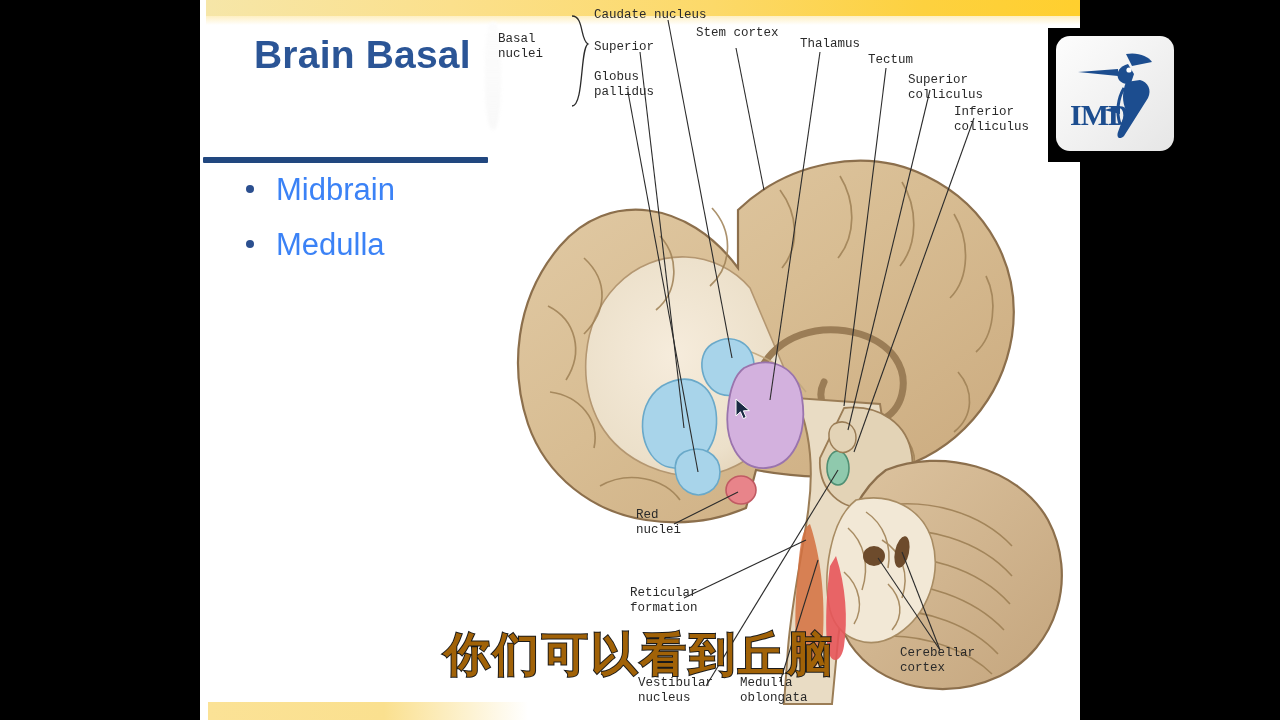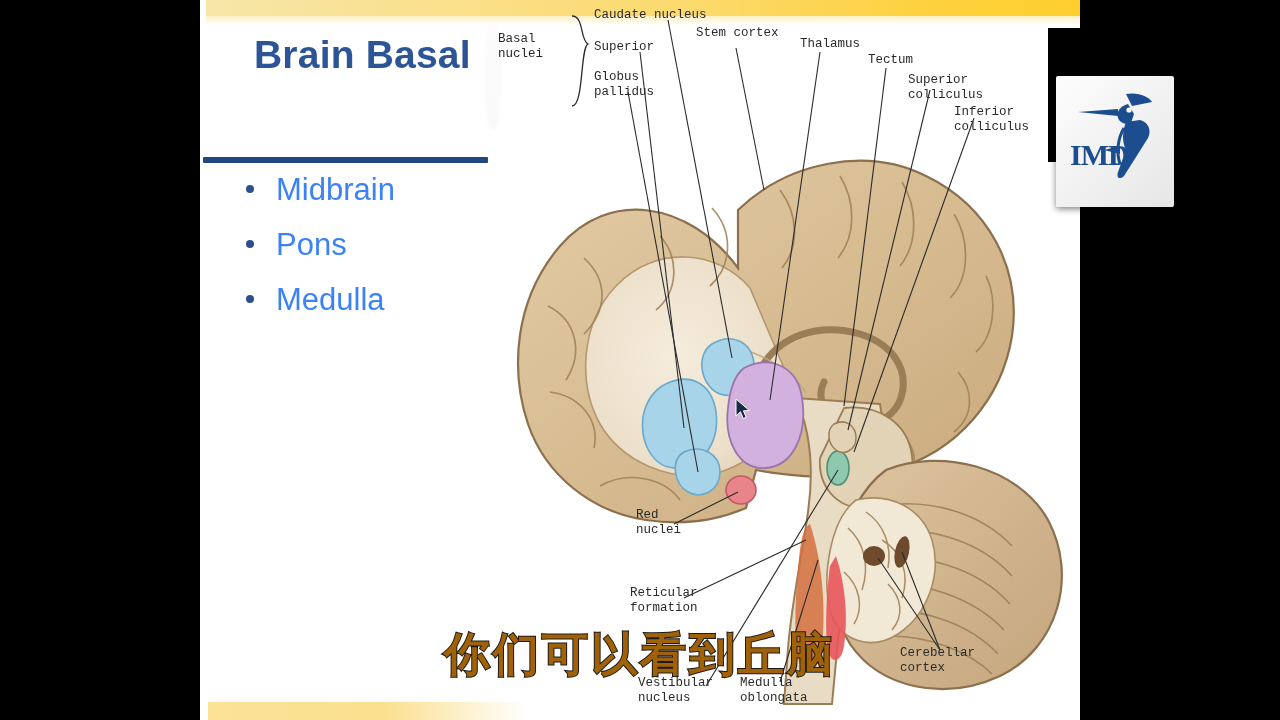--- a/index.html
+++ b/index.html
@@ -66,23 +66,23 @@
     background:linear-gradient(180deg,rgba(252,252,252,.95),rgba(246,246,246,.7));
     border-radius:40% 40% 45% 45%;filter:blur(1.6px);
   }
 
   
   #logo{
     position:absolute;left:1048px;top:28px;width:134px;height:134px;
     background:radial-gradient(circle at 50% 45%, #000 0%, #000 52%, #000 100%);
   }
   #logo .plate{
-    position:absolute;left:8px;top:8px;width:118px;height:131px;
+    position:absolute;left:8px;top:8px;width:118px;height:115px;
     background:linear-gradient(135deg,#fdfdfd 0%,#f3f3f3 45%,#e6e6e6 100%);
-    border-radius:2px;box-shadow:0 2px 6px rgba(0,0,0,.5);margin-top:40px;
+    border-radius:14px;box-shadow:0 2px 6px rgba(0,0,0,.5);
   }
   #logo .imd{
     position:absolute;left:14px;top:62px;
     font-family:"Liberation Serif",serif;font-weight:bold;font-size:30px;
     color:#1c4d8f;letter-spacing:-1px;
   }
 
   
   #caption{
     position:absolute;left:0;top:624px;width:1280px;text-align:center;
@@ -107,24 +107,20 @@
     <div class="band-top-fade"></div>
     <div class="band-bottom"></div>
 
     <div class="title">Brain Basal</div>
     <div class="rule"></div>
 
     <div class="bullets">
       <div class="bullet">
         <span class="dot"></span>
         <span>Midbrain</span>
-      </div>
-      <div class="bullet">
-        <span class="dot"></span>
-        <span>Pons</span>
       </div>
       <div class="bullet">
         <span class="dot"></span>
         <span>Medulla</span>
       </div>
     </div>
 
     <div class="artifact"></div>
 
     <div id="figure">

